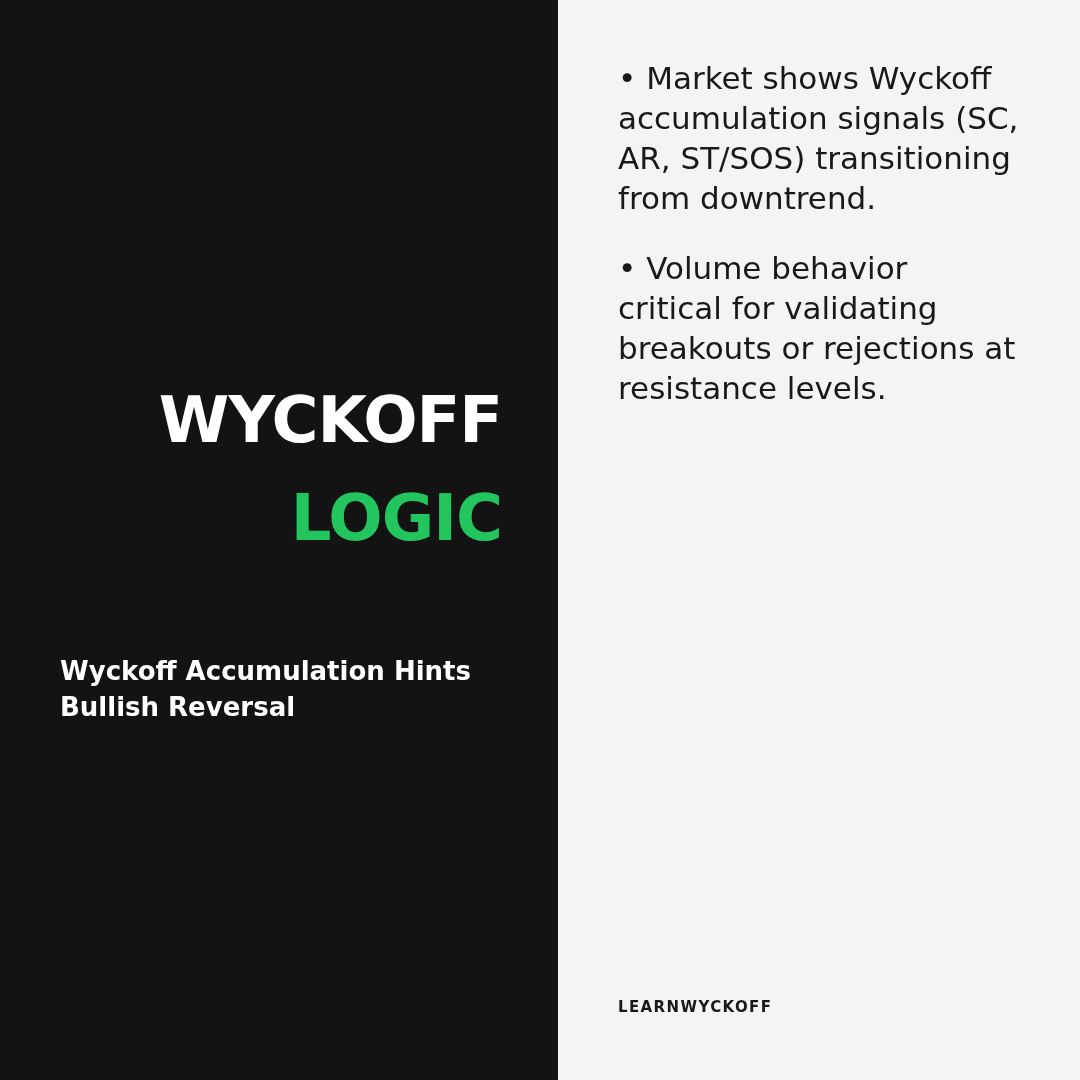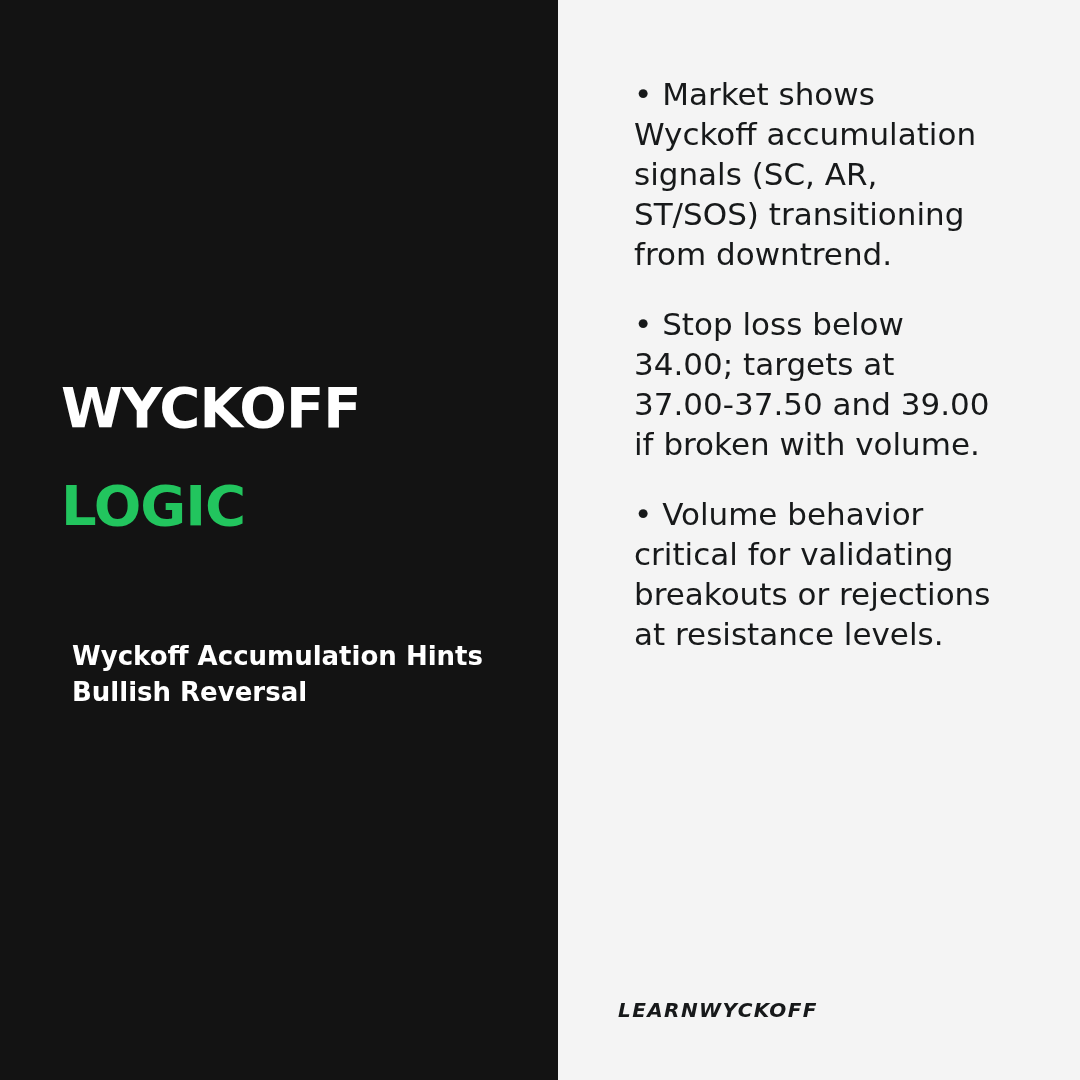--- a/index.html
+++ b/index.html
@@ -33,61 +33,62 @@
     flex-direction: column;
     justify-content: center;
     flex: 0 0 558px;
   }
 
   .title-block {
     margin-bottom: 70px;
   }
 
   .headline {
-    font-size: 56px;
+    font-size: 64px;
     line-height: 98px;
     font-weight: bold;
     letter-spacing: -1px;
-    margin: 1px;
+    margin: 16px;
     color: #ffffff;
+    text-align: right;
   }
   .headline .line-1 {
     display: block;
     color: #ffffff;
   }
   .headline .line-2 {
     display: block;
     color: #22c55e;
   }
 
   .subtitle {
     font-size: 26px;
     line-height: 36px;
     font-weight: bold;
     color: #ffffff;
-    margin: 12px;
+    margin: 0;
     max-width: 420px;
   }
 
   
   .right-panel {
     width: 522px;
     height: 1080px;
     background: #f4f4f4;
     box-sizing: border-box;
     padding: 58px 60px 0 60px;
     display: flex;
     flex-direction: column;
     flex: 1 1 auto;
     position: relative;
   }
 
   .bullet-list {
     list-style: none;
-    margin: 16px;
+    margin: 0;
     padding: 0;
     flex: 0 0 auto;
   }
 
   .bullet-item {
     font-size: 31px;
     line-height: 40px;
     color: #17191a;
     margin: 0 0 30px 0;
     text-indent: 0;
@@ -95,44 +96,42 @@
   }
   .bullet-item:last-child {
     margin-bottom: 0;
   }
 
   .brand {
     position: absolute;
     left: 618px;
     left: 60px;
     top: 998px;
-    font-size: 20px;
+    font-size: 15px;
     font-weight: bold;
     letter-spacing: 1.4px;
     color: #17191a;
-    font-style: italic;
   }
 </style>
 </head>
 <body>
 
 <div class="poster">
 
   <div class="left-panel">
     <div class="title-block">
       <h1 class="headline">
         <span class="line-1">WYCKOFF</span>
         <span class="line-2">LOGIC</span>
       </h1>
     </div>
     <p class="subtitle">Wyckoff Accumulation Hints Bullish Reversal</p>
   </div>
 
   <div class="right-panel">
     <ul class="bullet-list">
       <li class="bullet-item">• Market shows Wyckoff accumulation signals (SC, AR, ST/SOS) transitioning from downtrend.</li>
-      <li class="bullet-item">• Stop loss below 34.00; targets at 37.00-37.50 and 39.00 if broken with volume.</li>
       <li class="bullet-item">• Volume behavior critical for validating breakouts or rejections at resistance levels.</li>
     </ul>
     <div class="brand">LEARNWYCKOFF</div>
   </div>
 
 </div>
 
 </body></html>

